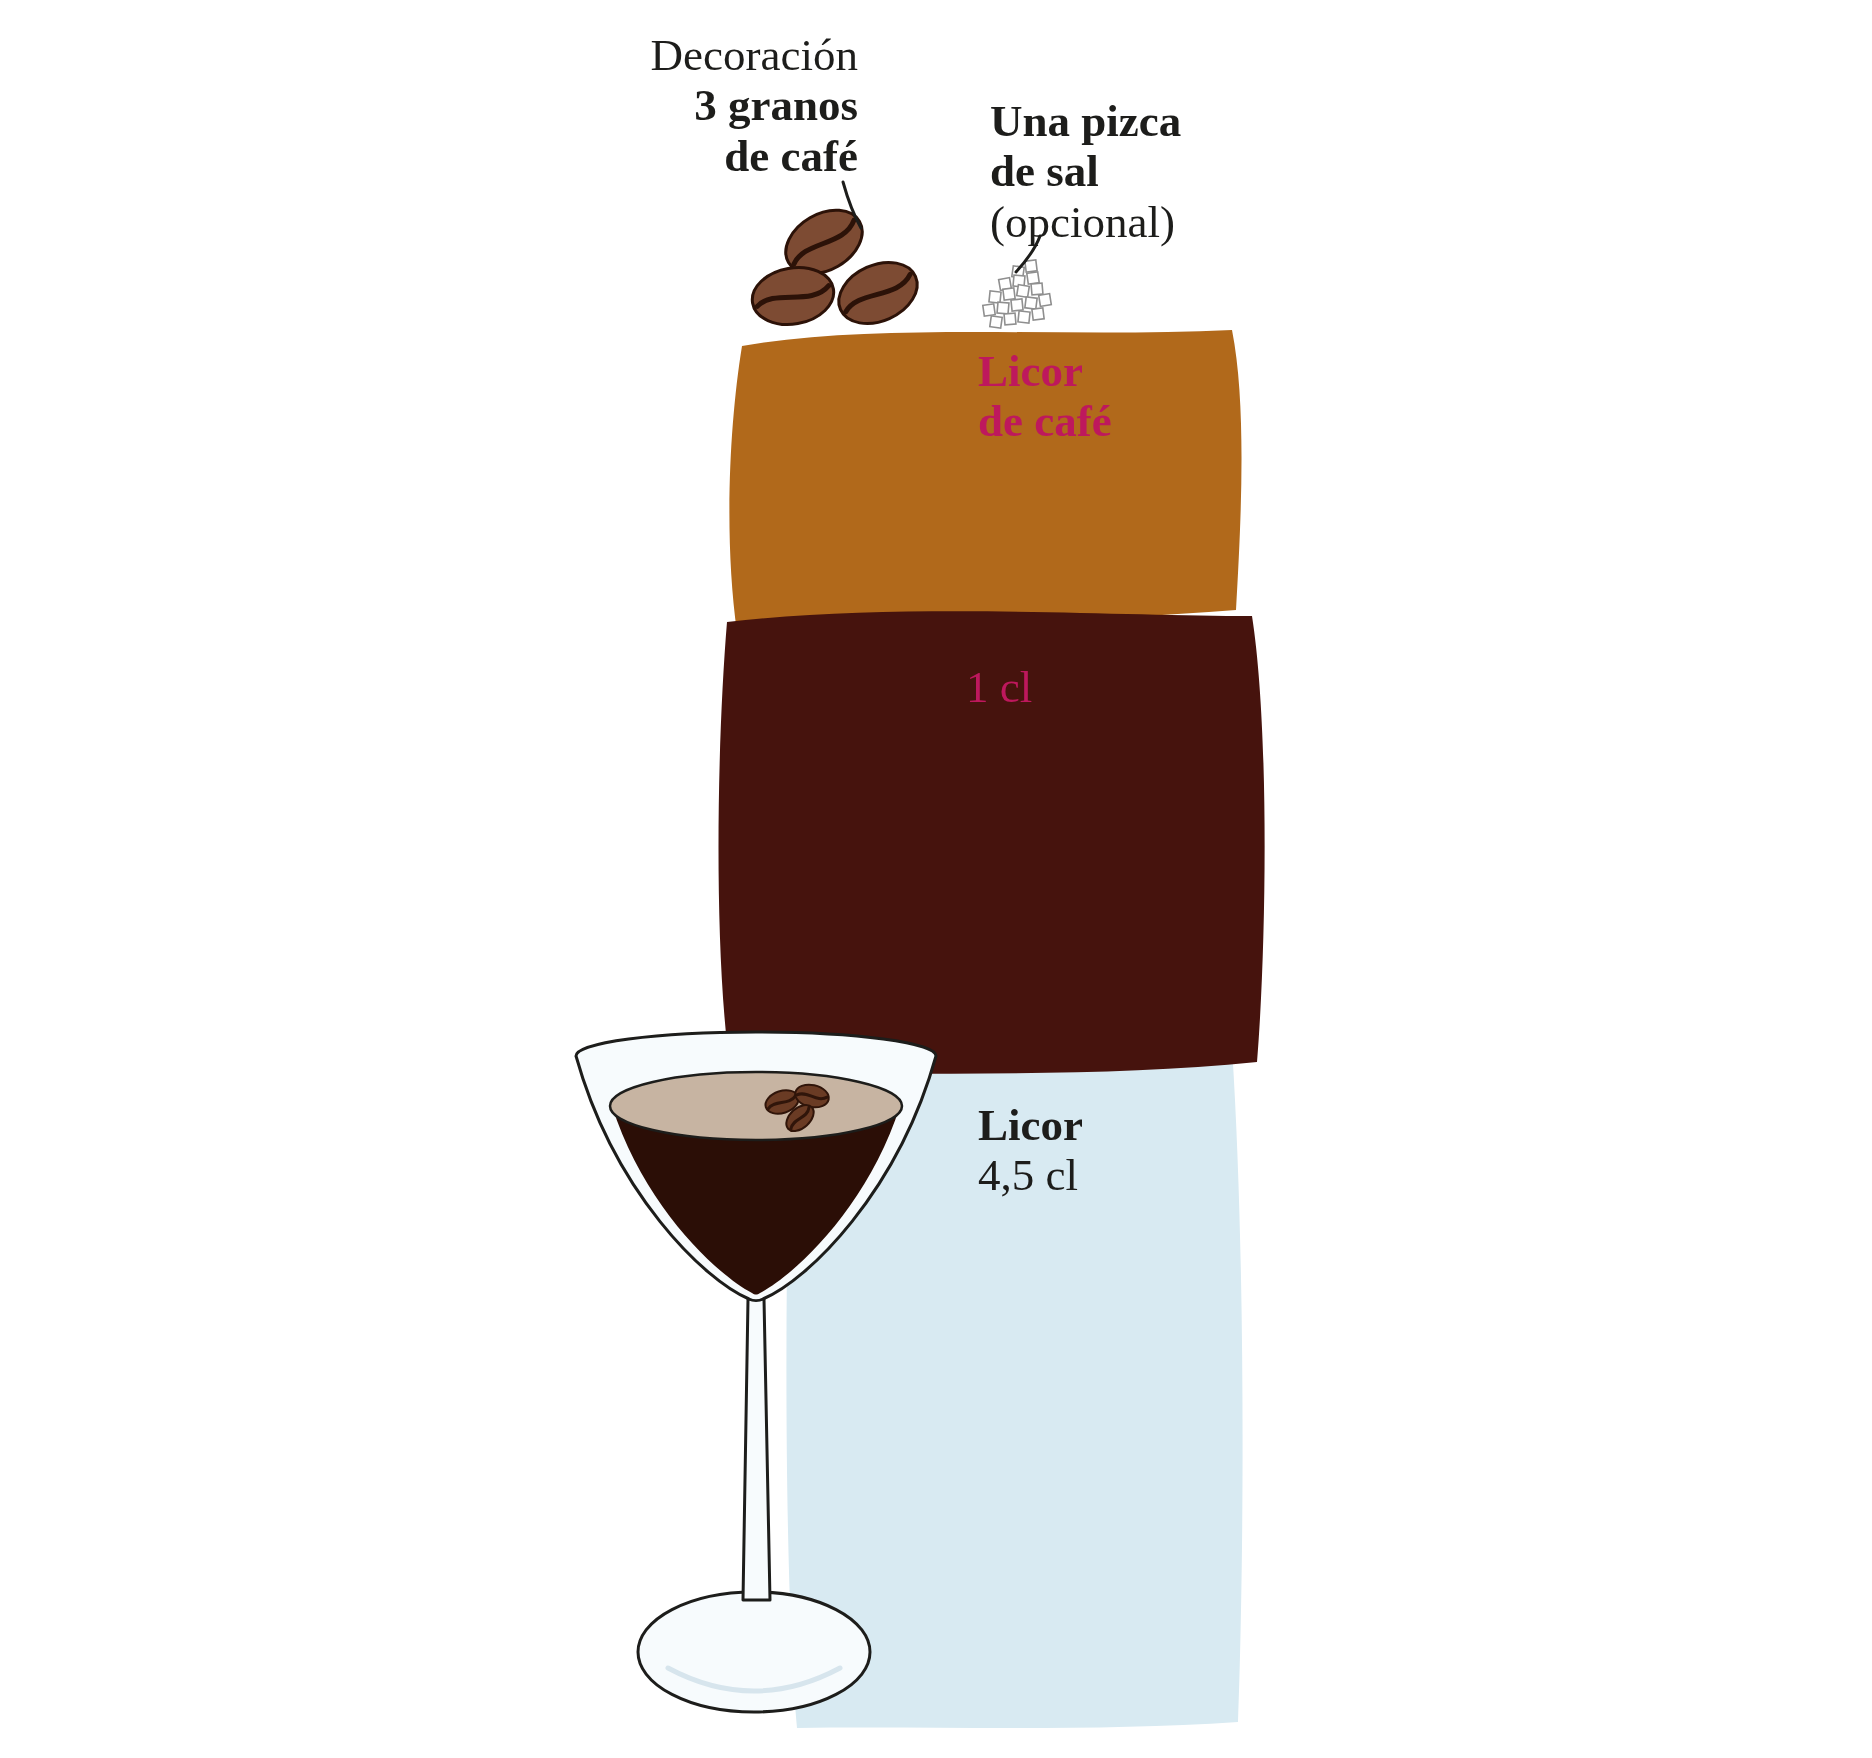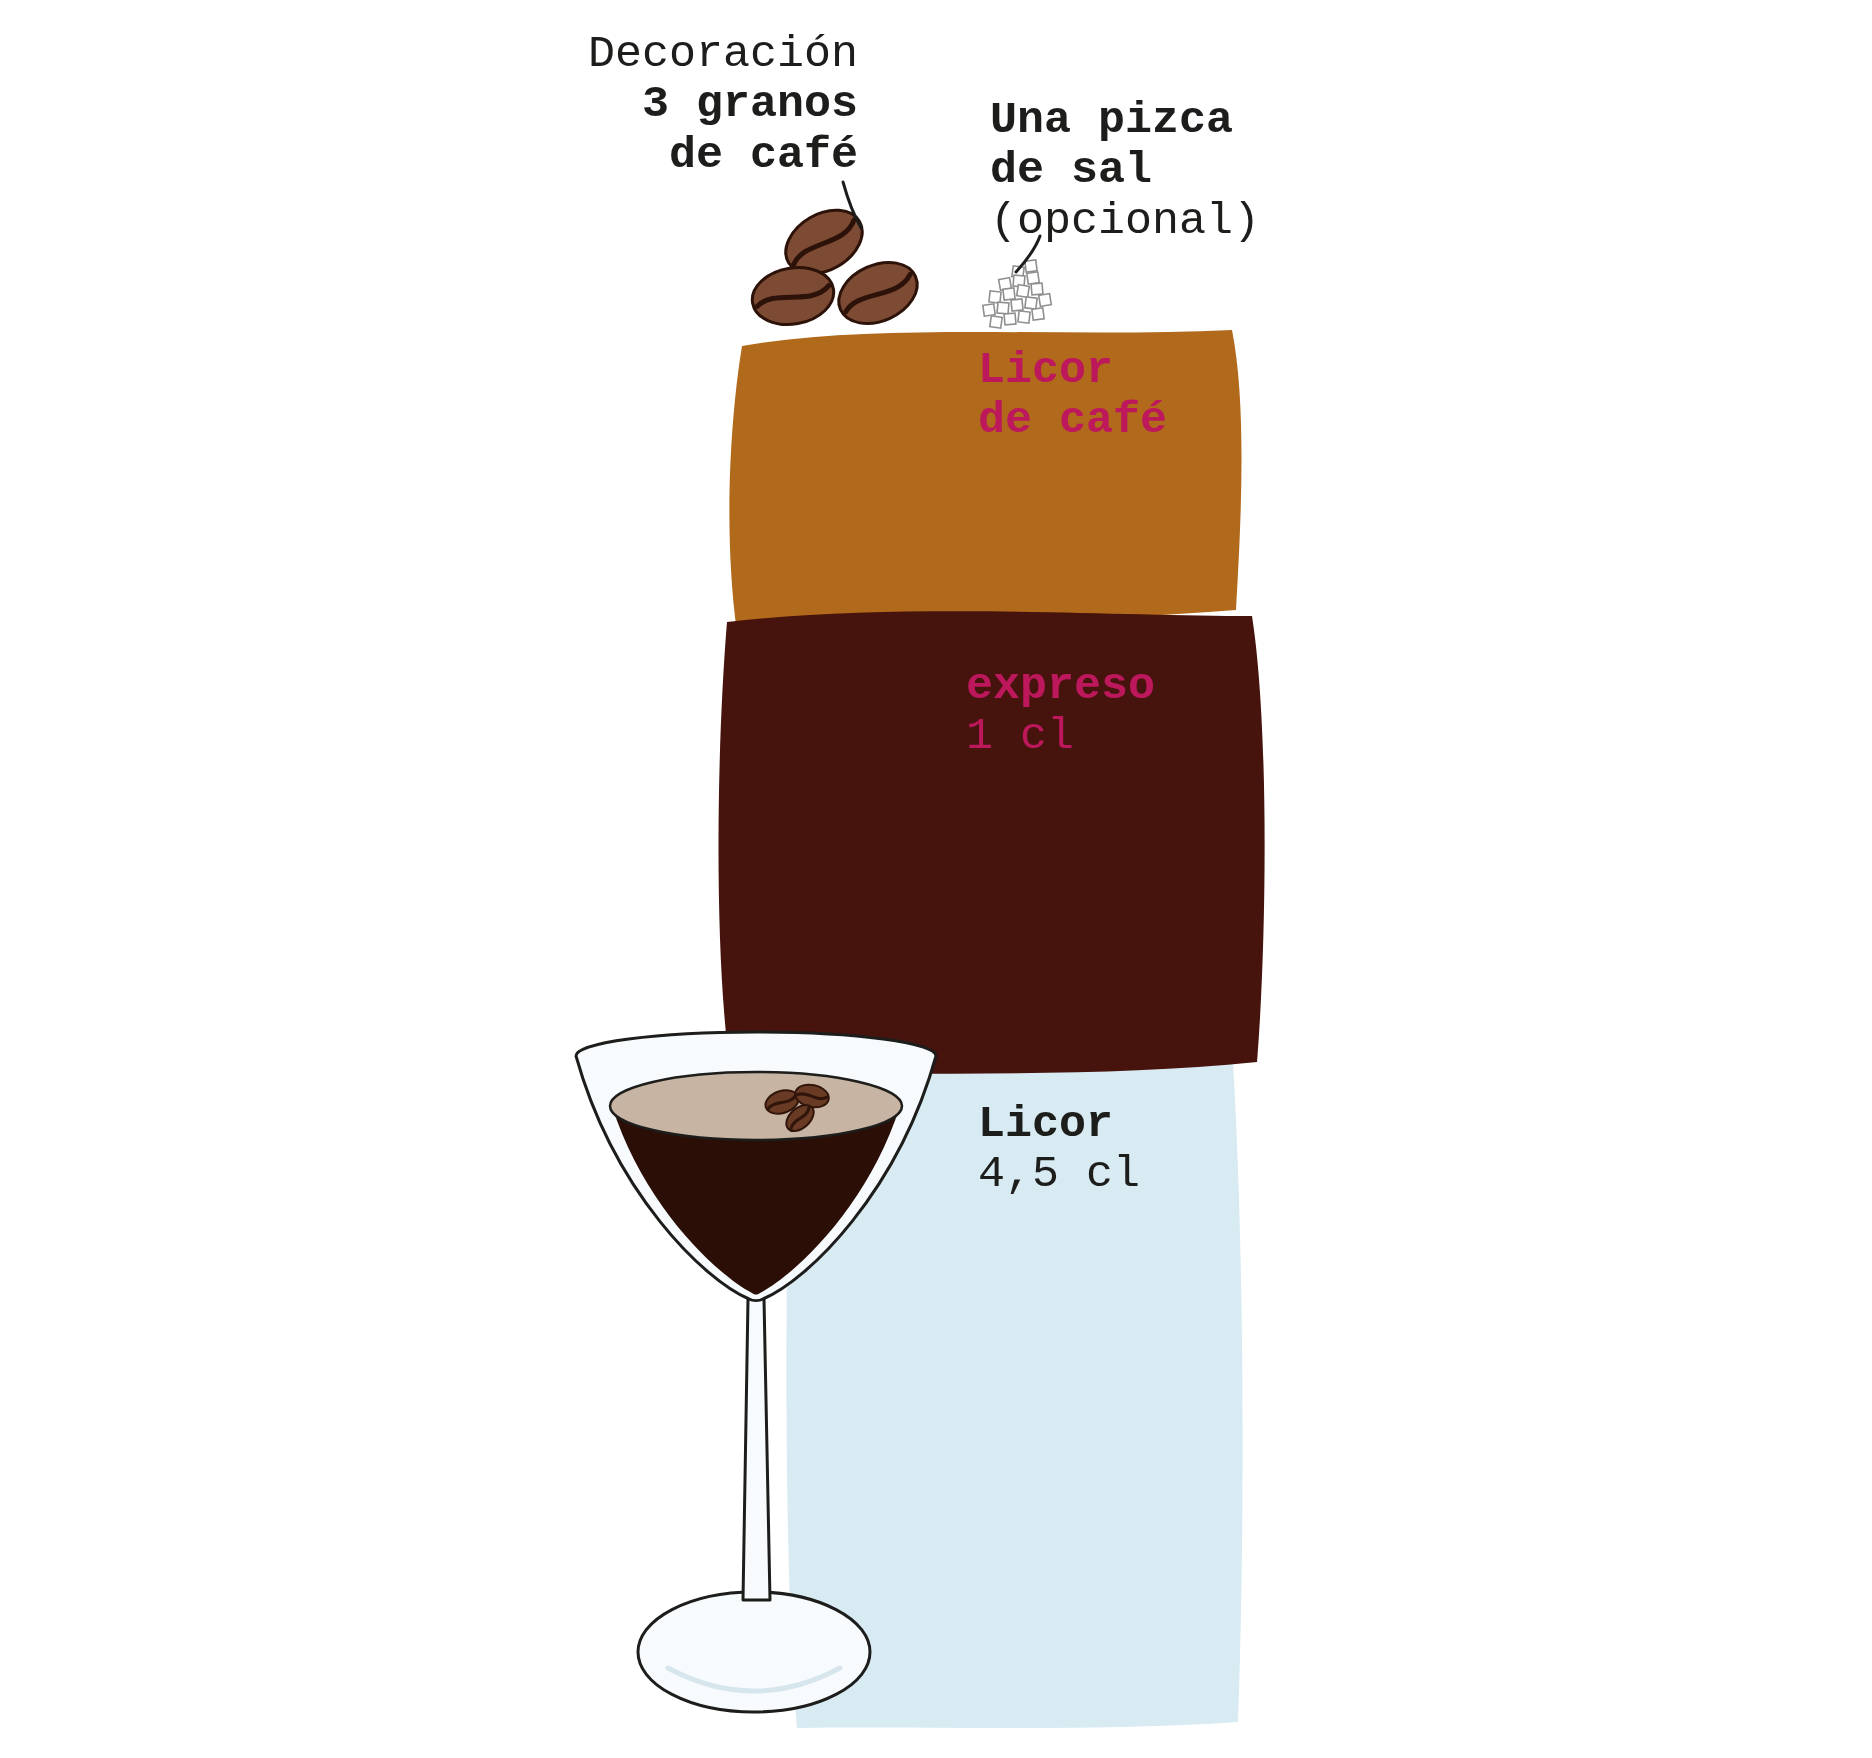--- a/index.html
+++ b/index.html
@@ -1,18 +1,18 @@
 <!DOCTYPE html>
 <html><head>
 <meta charset="utf-8">
 <style>
   html,body{margin:0;padding:0;background:#ffffff;}
   .canvas{
     position:relative;width:1872px;height:1758px;background:#ffffff;
-    font-family:Liberation Mono, monospace;overflow:hidden;
+    font-family:Liberation Serif, serif;overflow:hidden;
   }
   svg.art{position:absolute;left:0;top:0;}
   .label{position:absolute;font-size:45px;line-height:1.12;color:#1d1d1b;}
   .label div{white-space:nowrap;}
   .bold{font-weight:700;}
   .ta-r{text-align:right;}
   .ta-c{text-align:left;}
   .light{color:#be185d;}
 </style>
 </head>
@@ -116,21 +116,20 @@
     <div class="bold">de sal</div>
     <div>(opcional)</div>
   </div>
 
   <div class="label ta-c light" style="left:978px;top:346px;width:300px;">
     <div class="bold">Licor</div>
     <div class="bold">de café</div>
   </div>
 
   <div class="label ta-c light" style="left:966px;top:662px;width:300px;">
-    <div class="bold">expreso</div>
     <div>1 cl</div>
   </div>
 
   <div class="label ta-c" style="left:978px;top:1100px;width:300px;">
     <div class="bold">Licor</div>
     <div>4,5 cl</div>
   </div>
 
 </div>
 

